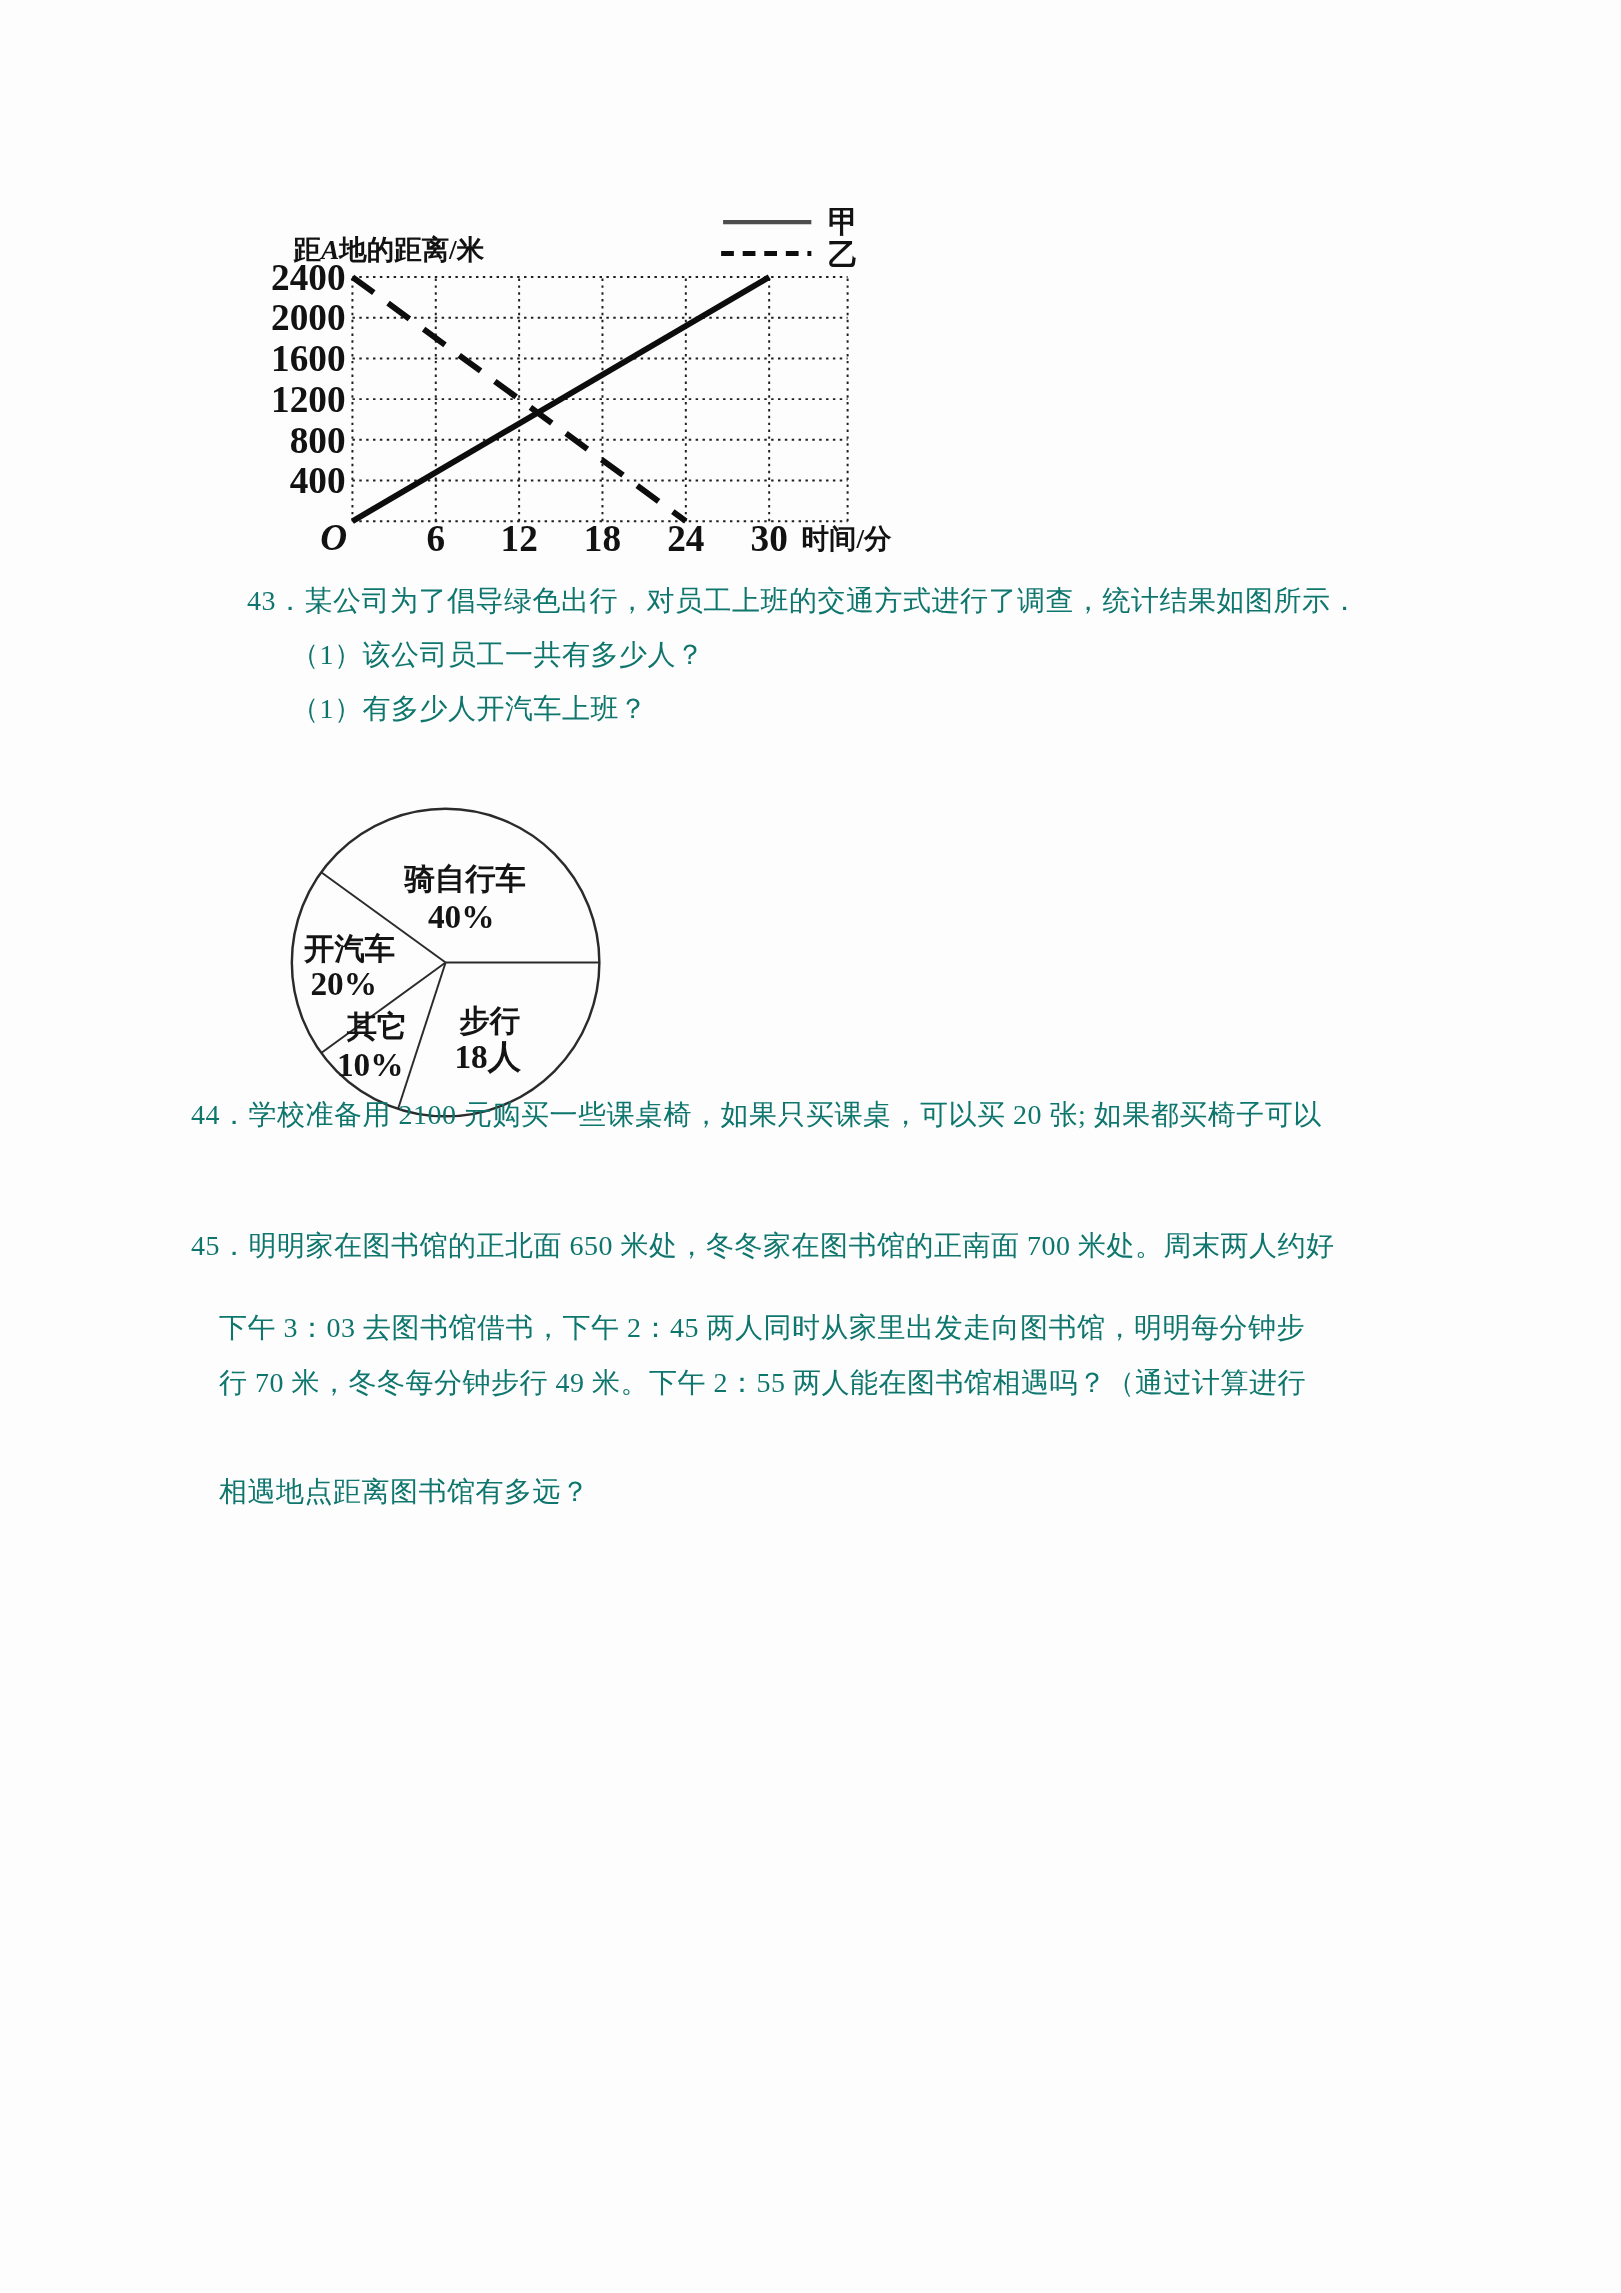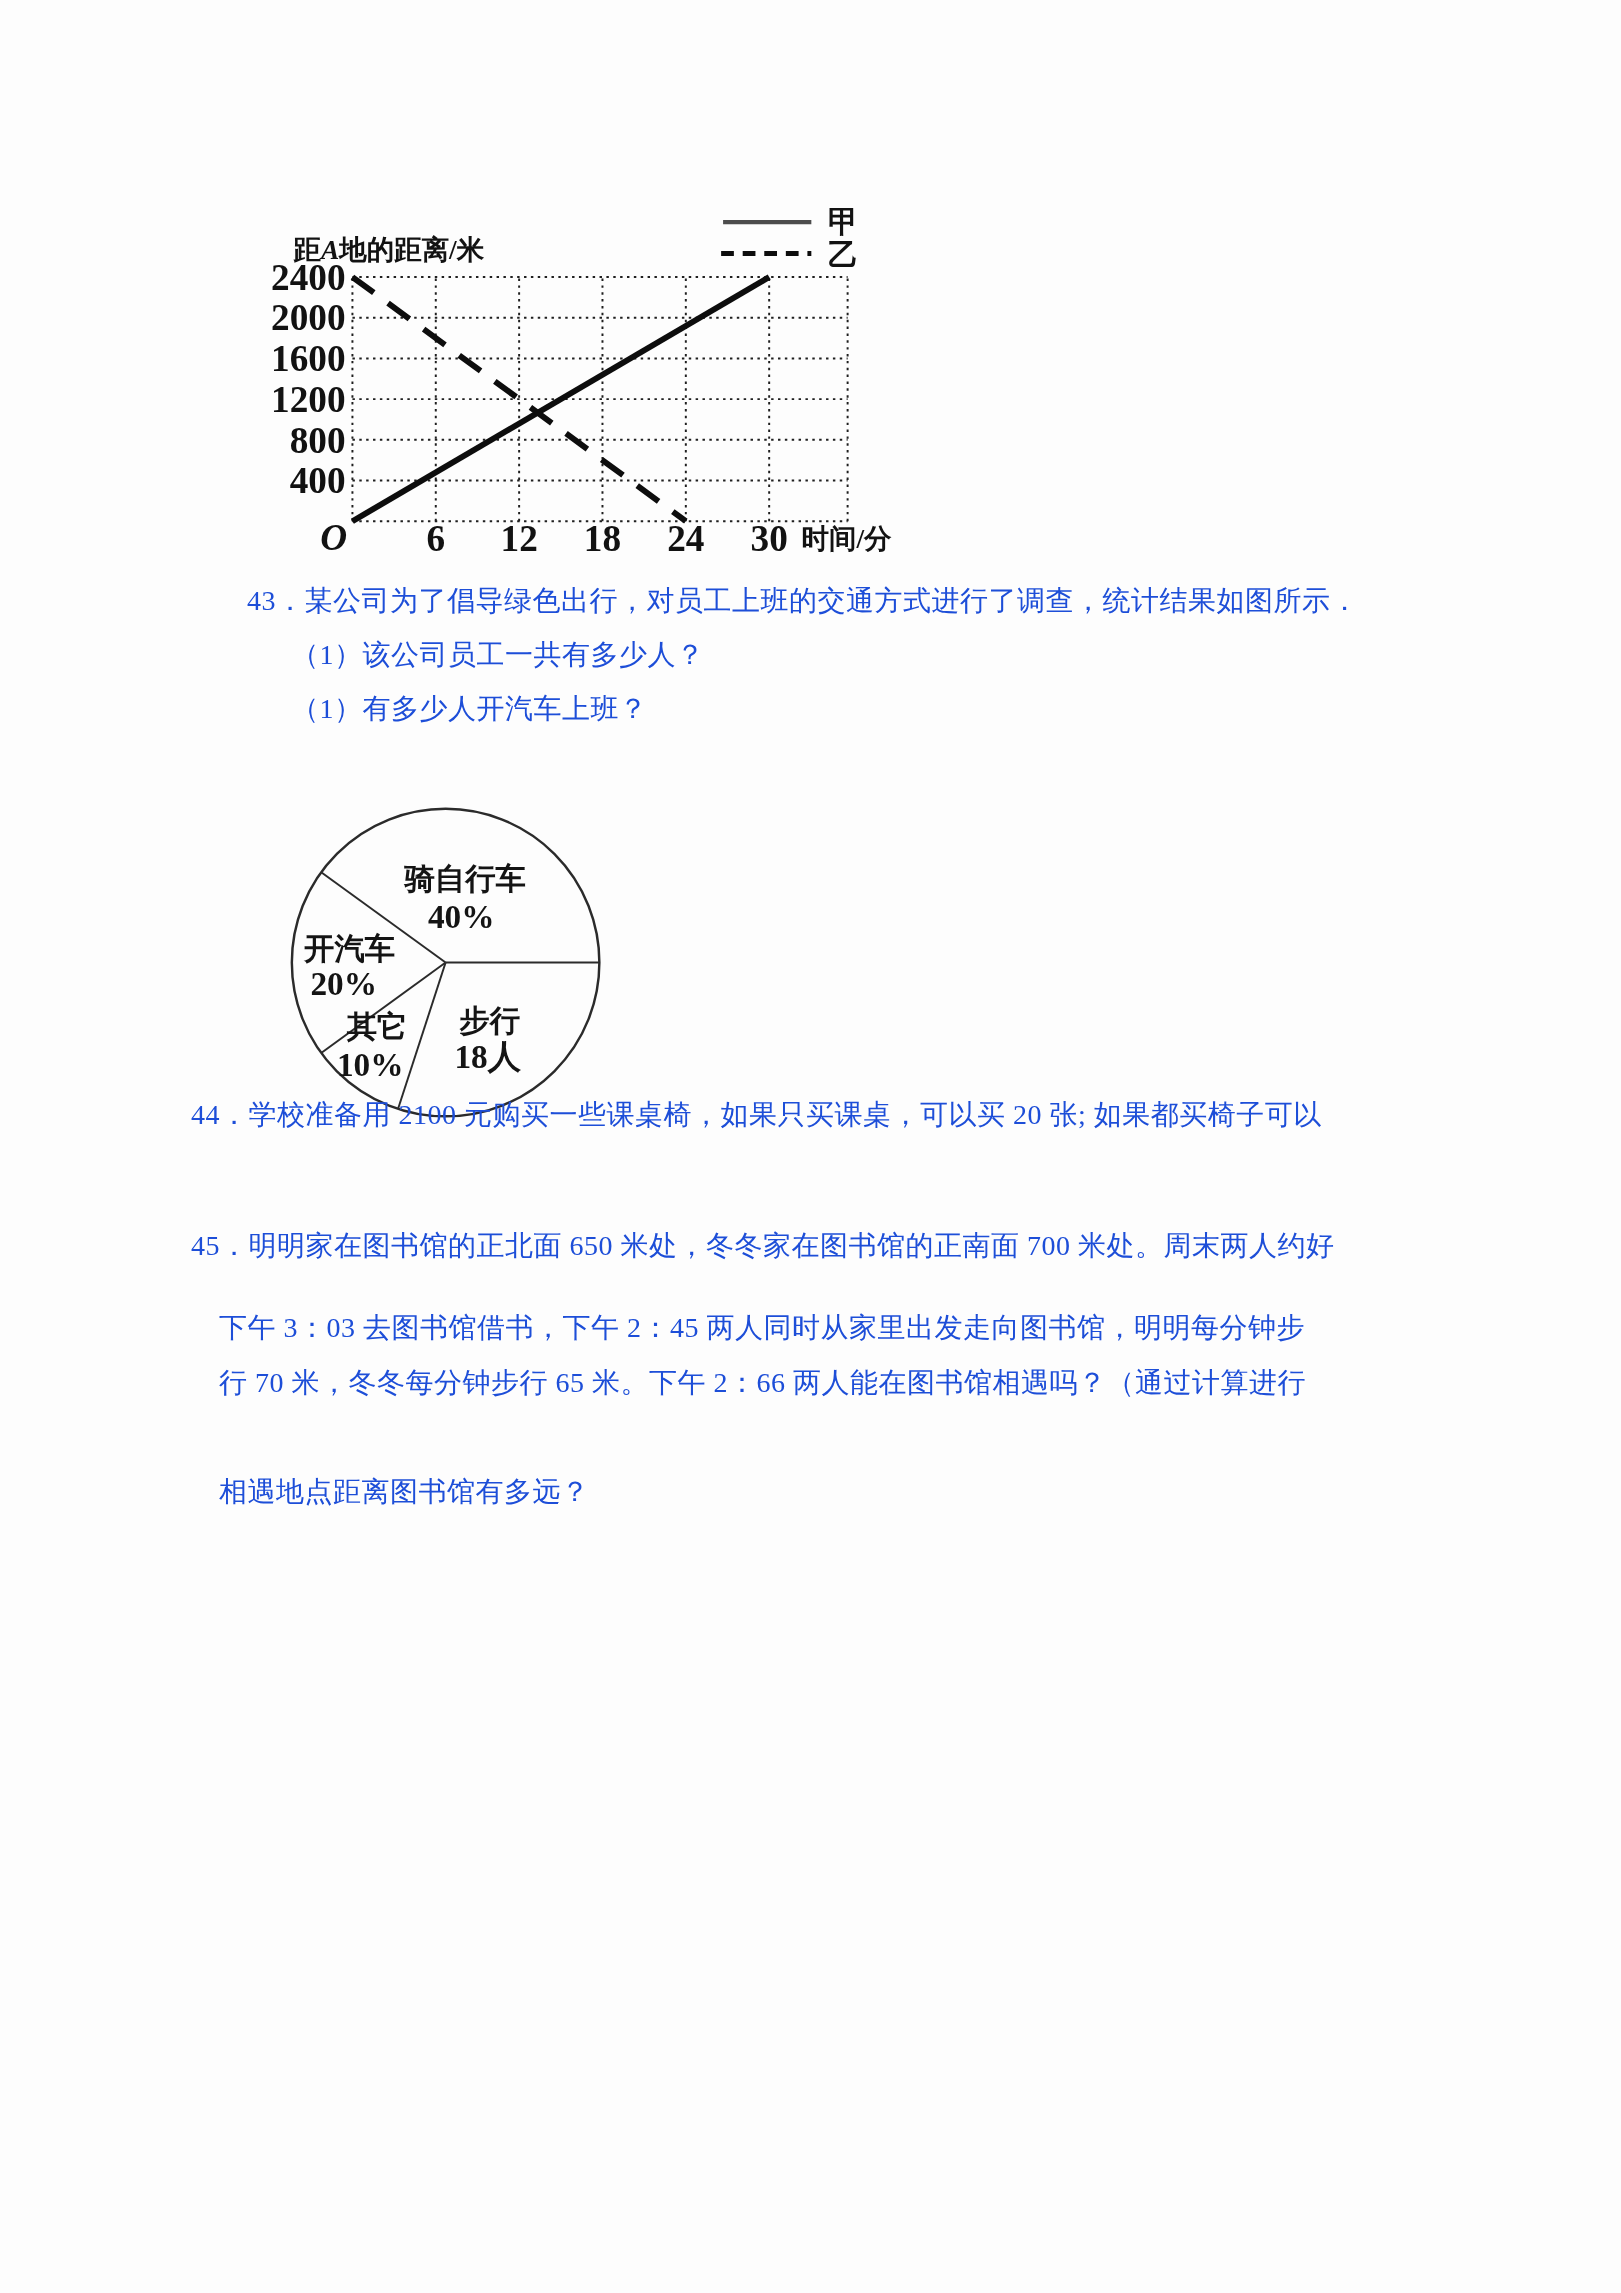--- a/index.html
+++ b/index.html
@@ -12,21 +12,21 @@
     font-family:"Liberation Serif","DejaVu Serif",serif;
     color:#161616;
     overflow:hidden;
   }
   .tline{
     position:absolute;
     white-space:nowrap;
     font-size:28px;
     line-height:33px;
     letter-spacing:0.5px;
-    color:#1d4ed8;
+    color:#0f766e;
   }
   svg{position:absolute;overflow:visible}
   .tick{font-family:"Liberation Serif","DejaVu Serif",serif;font-weight:bold;font-size:38px;fill:#121212}
   .axis{font-family:"Liberation Serif","DejaVu Serif",serif;font-weight:bold;font-size:28px;fill:#121212}
   .leg{font-family:"Liberation Serif","DejaVu Serif",serif;font-weight:bold;font-size:31px;fill:#121212}
   .plabel{font-family:"Liberation Serif","DejaVu Serif",serif;font-weight:bold;font-size:31px;fill:#141414;text-anchor:middle}
   .pval{font-family:"Liberation Serif","DejaVu Serif",serif;font-weight:bold;font-size:34px;fill:#141414;text-anchor:middle}
 </style>
 </head>
 <body>
@@ -87,17 +87,17 @@
       <text class="plabel" x="95" y="243">其它</text>
       <text class="pval" x="88" y="283">10%</text>
       <text class="plabel" x="210" y="237">步行</text>
       <text class="pval" x="208" y="275">18人</text>
     </svg>
 
   <div class="tline" style="left:191px;top:1098px">44．学校准备用 2100 元购买一些课桌椅，如果只买课桌，可以买 20 张; 如果都买椅子可以</div>
 
   <div class="tline" style="left:191px;top:1229px">45．明明家在图书馆的正北面 650 米处，冬冬家在图书馆的正南面 700 米处。周末两人约好</div>
   <div class="tline" style="left:219px;top:1311px">下午 3：03 去图书馆借书，下午 2：45 两人同时从家里出发走向图书馆，明明每分钟步</div>
-  <div class="tline" style="left:219px;top:1366px">行 70 米，冬冬每分钟步行 65 米。下午 2：66 两人能在图书馆相遇吗？（通过计算进行</div>
+  <div class="tline" style="left:219px;top:1366px">行 70 米，冬冬每分钟步行 49 米。下午 2：55 两人能在图书馆相遇吗？（通过计算进行</div>
   <div class="tline" style="left:219px;top:1475px">相遇地点距离图书馆有多远？</div>
 
 </div>
 
 
 </body></html>

